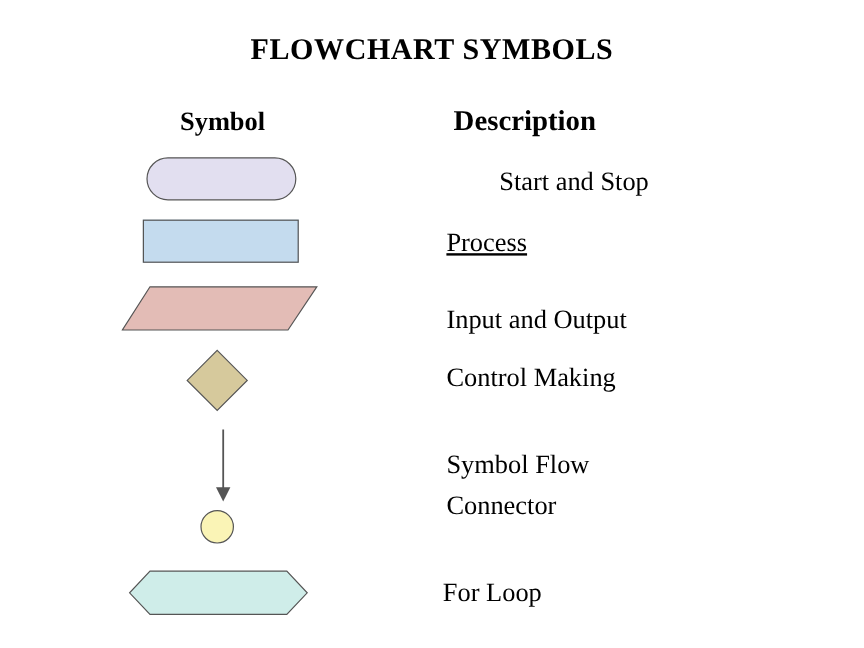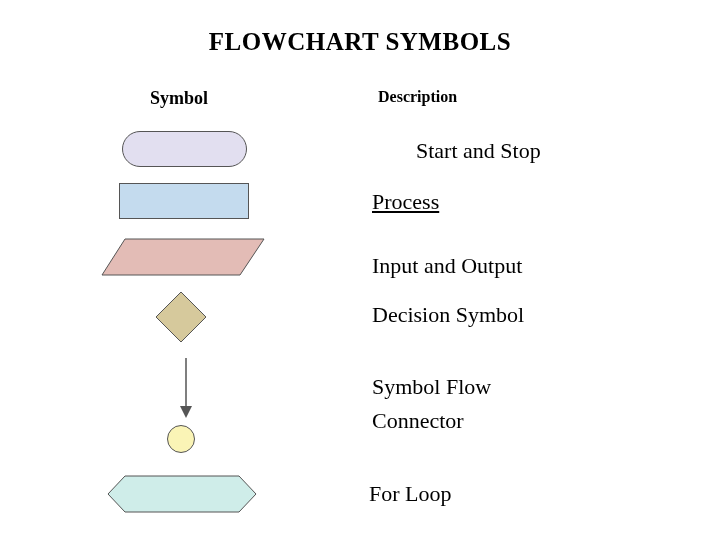--- a/index.html
+++ b/index.html
@@ -18,28 +18,28 @@
       width: 100%;
       text-align: center;
       font-size: 25px;
       font-weight: bold;
       letter-spacing: 0.5px;
     }
     .header-symbol {
       position: absolute;
       top: 88px;
       left: 150px;
-      font-size: 18px;
+      font-size: 22px;
       font-weight: bold;
     }
     .header-desc {
       position: absolute;
       top: 88px;
       left: 378px;
-      font-size: 16px;
+      font-size: 24px;
       font-weight: bold;
     }
     .desc {
       position: absolute;
       font-size: 22px;
       left: 372px;
     }
     .d1 { top: 138px; margin-left: 44px; }
     .d2 { top: 189px; text-decoration: underline; }
     .d3 { top: 253px; }
@@ -107,21 +107,21 @@
     <polygon points="24,1 163,1 139,37 1,37" fill="#e3bcb6" stroke="#555" stroke-width="1"></polygon>
   </svg>
 </div>
 <div class="desc d3">Input and Output</div>
 
 <div class="sym sym-decision">
   <svg width="54" height="54" viewBox="0 0 54 54">
     <polygon points="27,2 52,27 27,52 2,27" fill="#d6c99c" stroke="#555" stroke-width="1"></polygon>
   </svg>
 </div>
-<div class="desc d4">Decision Symbol</div>
+<div class="desc d4">Control Making</div>
 
 <div class="sym sym-arrow">
   <svg width="18" height="63" viewBox="0 0 18 63">
     <line x1="9" y1="2" x2="9" y2="52" stroke="#555" stroke-width="1.5"></line>
     <polygon points="9,62 3,50 15,50" fill="#555"></polygon>
   </svg>
 </div>
 <div class="desc d5">Symbol Flow</div>
 
 <div class="sym sym-connector"></div>

